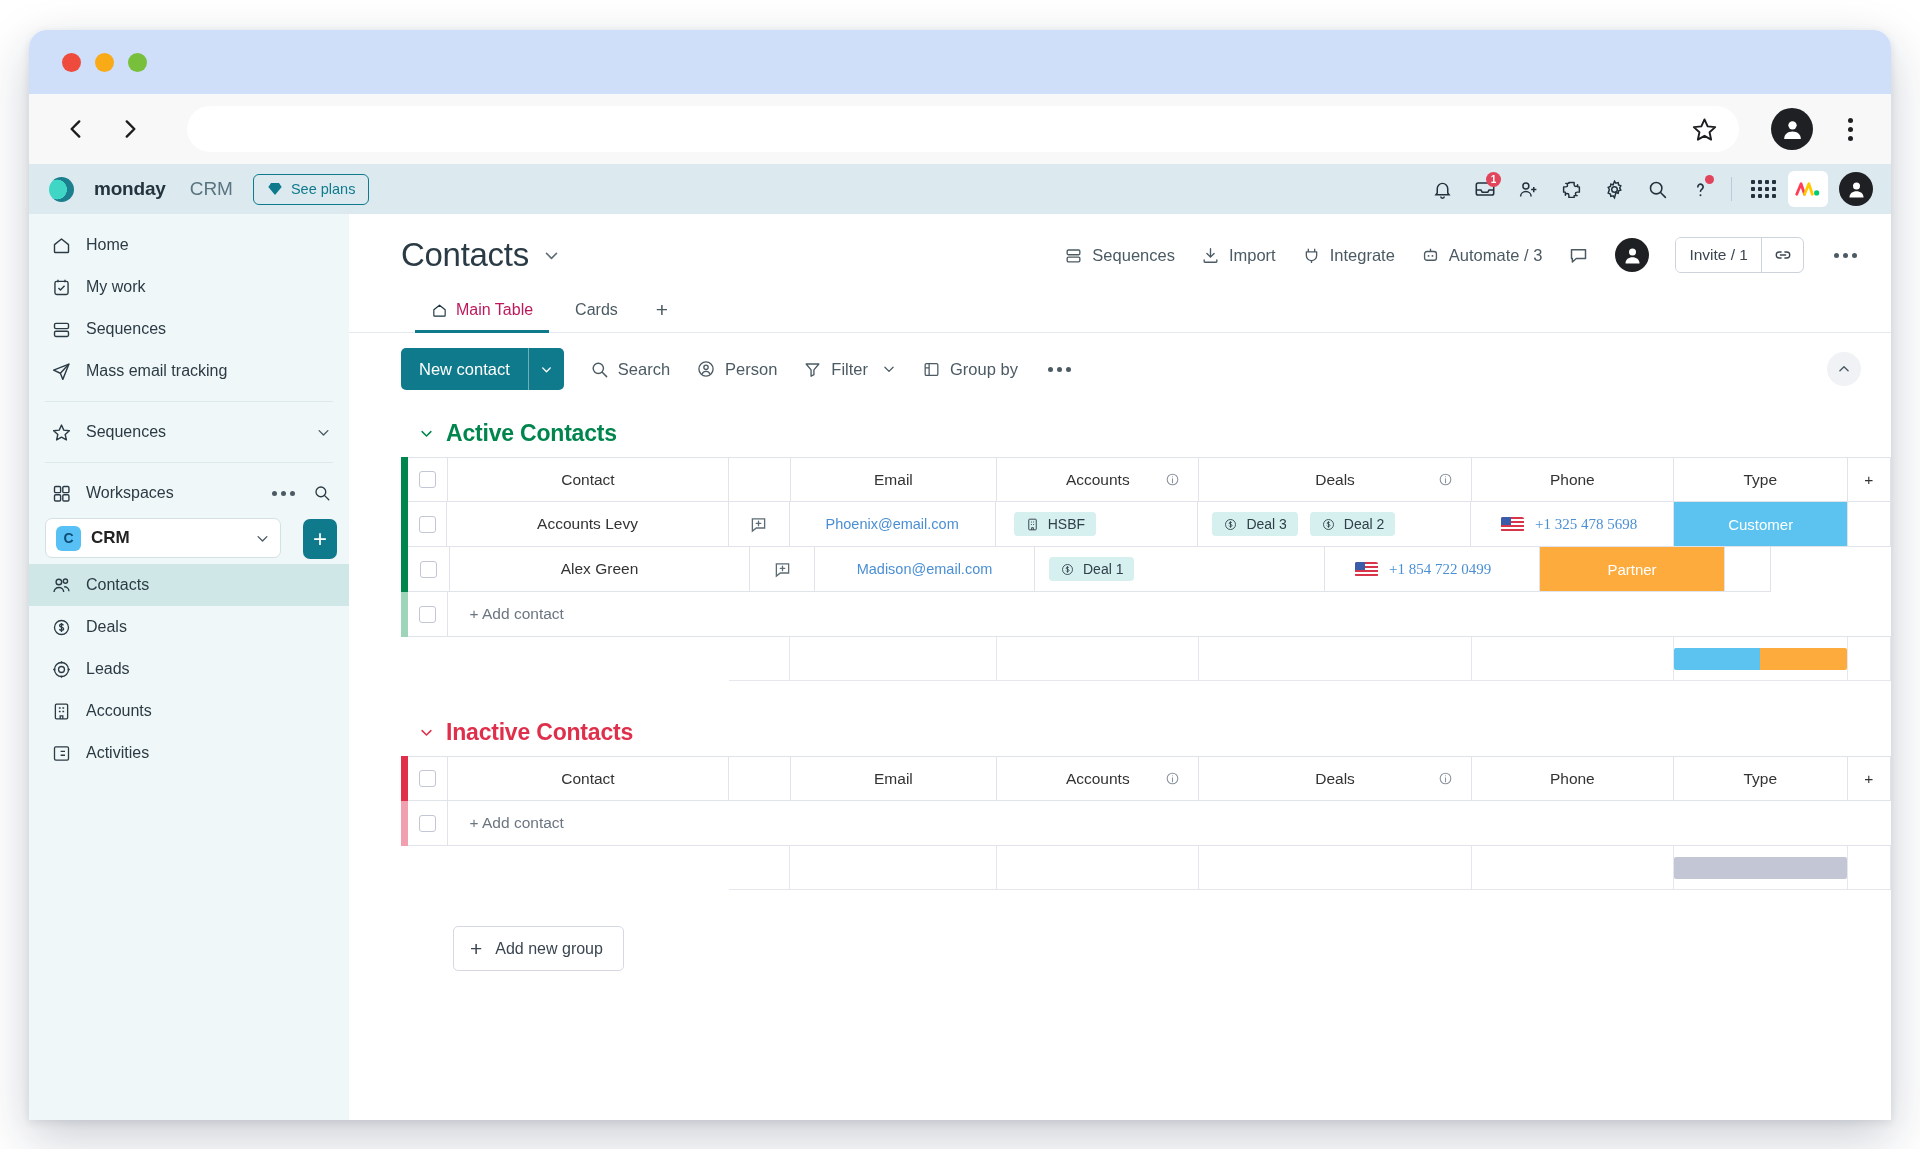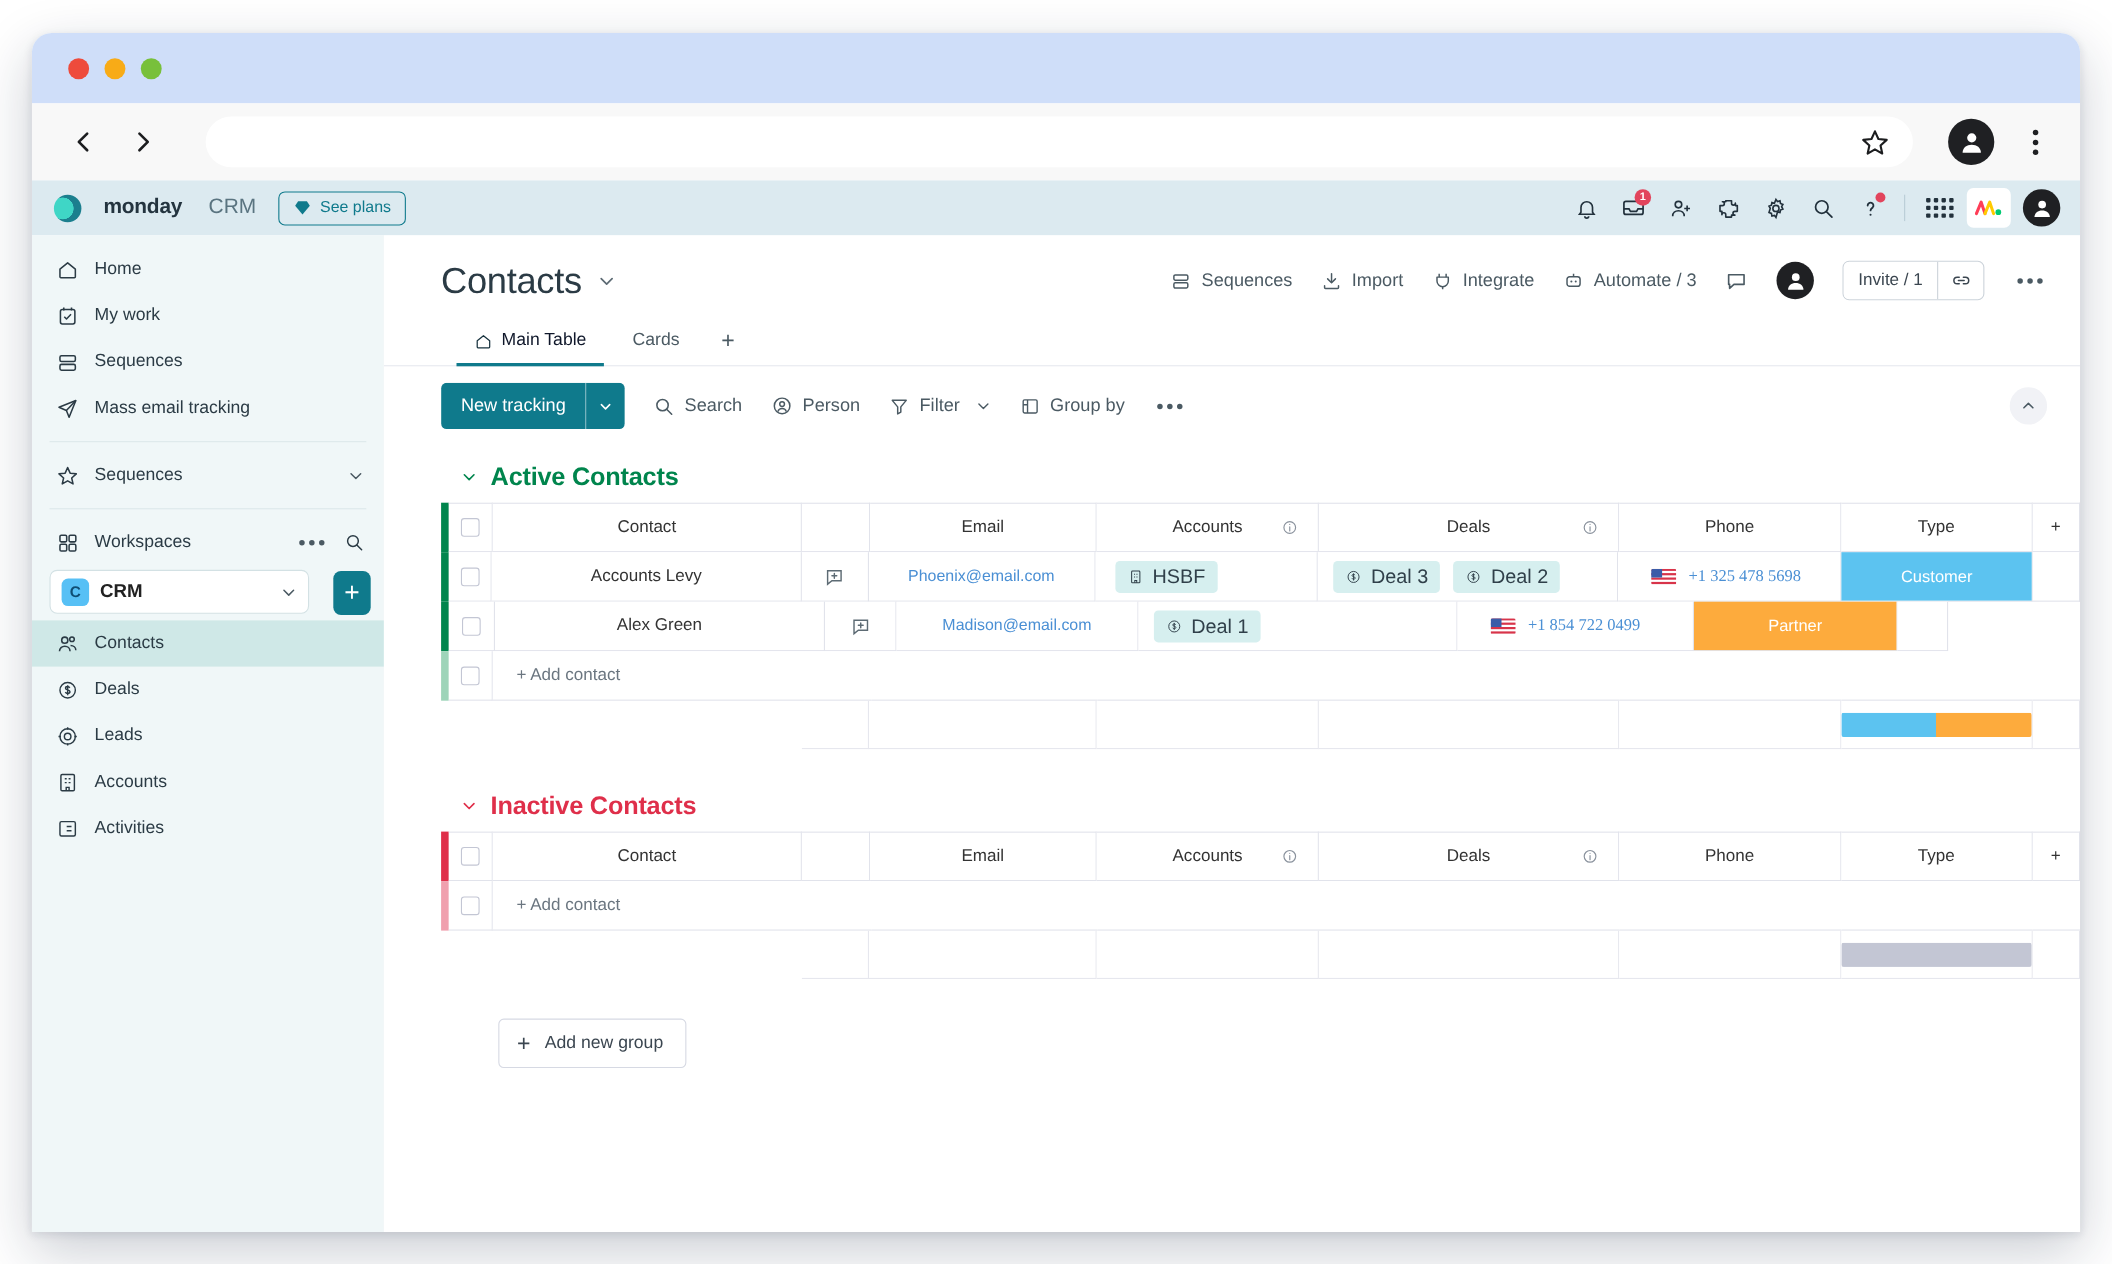--- a/index.html
+++ b/index.html
@@ -128,21 +128,21 @@
   .invite-btn { padding: 0 13px; display:flex; align-items:center; color:#3b4650; font-size:15.5px; cursor:pointer; background:#fff; }
   .invite-link { width:42px; border-left:1px solid #ccd3da; display:flex;align-items:center;justify-content:center;cursor:pointer;color:#3b4650; }
   .more-dots { display:flex; gap:4px; cursor:pointer; padding: 0 4px; }
   .more-dots i { width:5px;height:5px;border-radius:50%;background:#4b5a63; display:block; }
 
   .tabs { display:flex; align-items:flex-end; gap: 10px; margin-top: 16px; padding-left: 14px; }
   .tab {
     display:flex; align-items:center; gap:8px; padding: 8px 16px 11px;
     font-size:16px; color:#4b5a63; cursor:pointer; border-bottom:3px solid transparent;
   }
-  .tab.active { color:#0f172a; border-bottom-color:#0f7a8c; }
+  .tab.active { color:#be185d; border-bottom-color:#0f7a8c; }
   .tab-plus { padding: 8px 12px 11px; font-size:21px; color:#4b5a63; cursor:pointer; }
   .tabs-line { height:1px; background:#e6e9ef; margin-top:-1px; }
 
   .toolbar { display:flex; align-items:center; gap: 26px; padding: 15px 30px 0 52px; }
   .newbtn { display:flex; height:42px; border-radius:5px; overflow:hidden; cursor:pointer; }
   .newbtn .main-part { background:#0f7a8c; color:#fff; font-size:16.5px; display:flex;align-items:center; padding: 0 18px; }
   .newbtn .arrow-part { background:#0f7a8c; color:#fff; width:36px; display:flex;align-items:center;justify-content:center;
                         border-left:1px solid rgba(255,255,255,.4); font-size:13px; }
   .tbtn { display:flex; align-items:center; gap:9px; color:#4b5a63; font-size:16.5px; cursor:pointer; }
   .collapse-btn {
@@ -175,21 +175,21 @@
   .c-phone { width: 215px; }
   .c-type { width: 185px; }
   .c-plus { width: 46px; font-size:20px; color:#5d6b74; cursor:pointer; }
   .chk {
     width:17px;height:17px;border:1.6px solid #c3c6d4;border-radius:3px;background:#fff;cursor:pointer;
   }
   .hdr-info { position:absolute; right: 18px; color:#8a929d; font-size:13px; cursor:pointer; }
   .email-link { color:#4a8fd4; font-size:14.5px; text-decoration:none;text-align:right; }
   .chip {
     display:inline-flex; align-items:center; gap:8px; background:#d6efef;
-    border-radius:4px; padding: 4px 11px; font-size:18px; color:#30404a;
+    border-radius:4px; padding: 4px 11px; font-size:14px; color:#30404a;
   }
   .deals-cell { justify-content:flex-start; padding-left: 14px; gap: 12px; }
   .accounts-cell { justify-content:flex-start; padding-left: 18px; }
   .phone-cell { justify-content:flex-start; padding-left: 30px; gap:11px; color:#4a8fd4; font-size:15px;font-family:Liberation Serif, serif; }
   .flag { width:23px; height:15px; border-radius:2px; overflow:hidden; display:block;}
   .type-pill { width:100%; height:100%; display:flex; align-items:center; justify-content:center;
                color:#fff; font-size:15px; }
   .addrow .cell { color:#6b7680; font-size:15.5px; }
   .addrow .c-contact { justify-content:flex-start; padding-left: 22px; }
   .summary-row { display:flex; align-items:stretch; height: 44px; }
@@ -549,21 +549,21 @@
           <div class="tab">
             <span>Cards</span>
           </div>
           <div class="tab-plus">+</div>
         </div>
       </div>
       <div class="tabs-line"></div>
 
       <div class="toolbar">
         <div class="newbtn">
-          <span class="main-part">New tracking</span>
+          <span class="main-part">New contact</span>
           <span class="arrow-part">
             <svg width="13" height="13" viewBox="0 0 24 24" fill="none" stroke="#fff" stroke-width="2.6" stroke-linecap="round" stroke-linejoin="round">
                   <polyline points="5,9 12,16 19,9"></polyline>
                 </svg>
           </span>
         </div>
         <div class="tbtn">
           <svg width="19" height="19" viewBox="0 0 24 24" fill="none" stroke="#4b5a63" stroke-width="1.8" stroke-linecap="round">
                 <circle cx="10.5" cy="10.5" r="6.5"></circle>
                 <path d="M15.5 15.5L21 21"></path>

